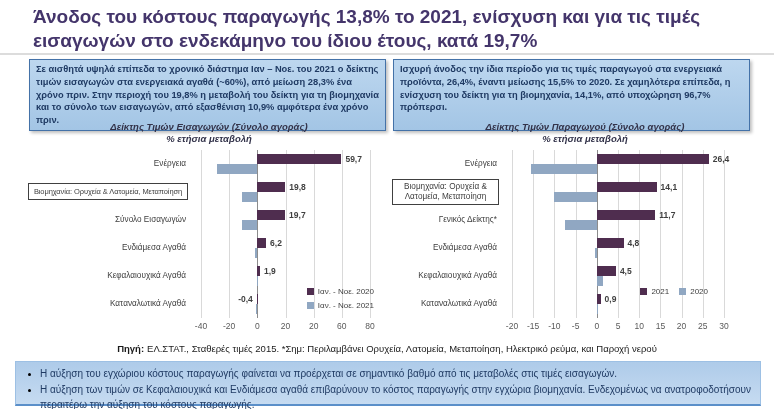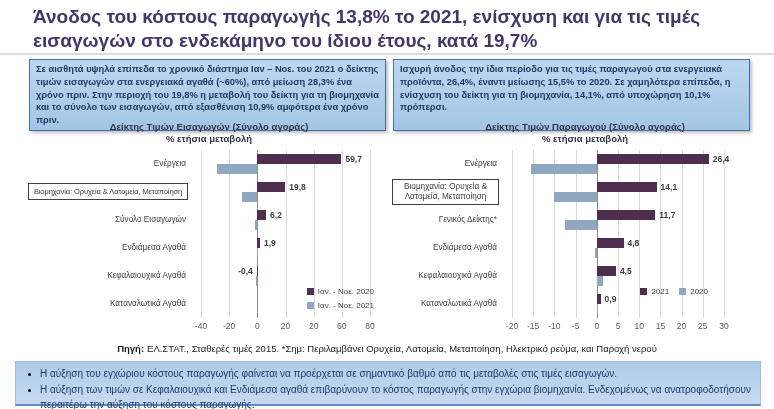--- a/index.html
+++ b/index.html
@@ -14,21 +14,21 @@
   .title-divider{position:absolute;left:0;top:53px;width:774px;height:2px;background:#dcdcdc;}
   .info-row{position:absolute;left:29px;top:59px;right:24px;display:flex;gap:7px;}
   .info-box{flex:1;background:linear-gradient(180deg,var(--info-bg-top),var(--info-bg-bot));
     border:1px solid var(--info-border);box-shadow:2px 2px 3px rgba(0,0,0,.25);
     padding:3px 6px;font-size:9.3px;line-height:1.38;font-weight:700;color:var(--info-text);min-height:50px;}
   .chart{position:absolute;top:121px;height:212px;}
   .chart-left{left:28px;width:362px;}
   .chart-right{left:392px;width:358px;}
   .chart-head{text-align:center;margin-bottom:4px;}
   .chart-right .chart-head{padding-left:28px;}
-  .chart-title,.chart-subtitle{font-size:9.5px;font-weight:700;color:#33334a;line-height:1.3;}
+  .chart-title,.chart-subtitle{font-size:9.5px;font-weight:700;color:#33334a;line-height:1.3;font-style:italic;}
   .chart-body{display:flex;}
   .chart-left .labels{width:165px;}
   .chart-right .labels{width:112px;}
   .labels{display:flex;flex-direction:column;flex:none;}
   .label-row{height:28px;display:flex;align-items:center;justify-content:flex-end;}
   .cat-label{font-size:8.2px;color:#404040;text-align:right;padding-right:7px;line-height:1.2;padding-left:12px;}
   .cat-label.boxed{border:1px solid #404040;text-align:center;flex:1;margin-right:5px;padding:2px 1px;}
   .chart-left .cat-label.boxed{white-space:nowrap;font-size:7.5px;letter-spacing:-0.1px;padding:3px 1px;}
   .plot{flex:1;position:relative;margin-left:8px;}
   .chart-left .plot{margin-right:20px;}
@@ -62,21 +62,21 @@
 </style>
 </head>
 <body>
 
 <div class="slide" style="--title-color: #44356b; --bar-dark: #4f2d4f; --bar-light: #90a7c2; --info-bg-top: #bdd7ef; --info-bg-bot: #a3c5e5; --info-border: #4472a8; --info-text: #1f3a63;">
   <div class="title">Άνοδος του κόστους παραγωγής 13,8% το 2021, ενίσχυση και για τις τιμές εισαγωγών στο ενδεκάμηνο του ίδιου έτους, κατά 19,7%</div>
   <div class="title-divider"></div>
 
   <div class="info-row">
     <div class="info-box">Σε αισθητά υψηλά επίπεδα το χρονικό διάστημα Ιαν – Νοε. του 2021 ο δείκτης τιμών εισαγωγών στα ενεργειακά αγαθά (~60%), από μείωση 28,3% ένα χρόνο πριν. Στην περιοχή του 19,8% η μεταβολή του δείκτη για τη βιομηχανία και το σύνολο των εισαγωγών, από εξασθένιση 10,9% αμφότερα ένα χρόνο πριν.</div>
-    <div class="info-box">Ισχυρή άνοδος την ίδια περίοδο για τις τιμές παραγωγού στα ενεργειακά προϊόντα, 26,4%, έναντι μείωσης 15,5% το 2020. Σε χαμηλότερα επίπεδα, η ενίσχυση του δείκτη για τη βιομηχανία, 14,1%, από υποχώρηση 10,1% πρόπερσι.</div>
+    <div class="info-box">Ισχυρή άνοδος την ίδια περίοδο για τις τιμές παραγωγού στα ενεργειακά προϊόντα, 26,4%, έναντι μείωσης 15,5% το 2020. Σε χαμηλότερα επίπεδα, η ενίσχυση του δείκτη για τη βιομηχανία, 14,1%, από υποχώρηση 96,7% πρόπερσι.</div>
   </div>
 
   <div class="chart chart-left">
     <div class="chart-head">
       <div class="chart-title">Δείκτης Τιμών Εισαγωγών (Σύνολο αγοράς)</div>
       <div class="chart-subtitle">% ετήσια μεταβολή</div>
     </div>
     <div class="chart-body">
       <div class="labels">
           <div class="label-row">
@@ -108,20 +108,25 @@
             <div class="gridline" style="left: 83.3333%;"></div>
             <div class="gridline" style="left: 100%;"></div>
             <div class="bar-row">
               <div class="bar bar-dark" style="left: 33.3333%; width: 49.75%;"></div>
               <div class="bar-value" style="left: calc(83.0833% + 4px);">59,7</div>
               <div class="bar bar-light" style="left: 9.75%; width: 23.5833%;"></div>
             </div>
             <div class="bar-row">
               <div class="bar bar-dark" style="left: 33.3333%; width: 16.5%;"></div>
               <div class="bar-value" style="left: calc(49.8333% + 4px);">19,8</div>
+              <div class="bar bar-light" style="left: 24.25%; width: 9.08333%;"></div>
+            </div>
+            <div class="bar-row">
+              <div class="bar bar-dark" style="left: 33.3333%; width: 16.4167%;"></div>
+              <div class="bar-value" style="left: calc(49.75% + 4px);">19,7</div>
               <div class="bar bar-light" style="left: 24.25%; width: 9.08333%;"></div>
             </div>
             <div class="bar-row">
               <div class="bar bar-dark" style="left: 33.3333%; width: 5.16667%;"></div>
               <div class="bar-value" style="left: calc(38.5% + 4px);">6,2</div>
               <div class="bar bar-light" style="left: 32.0833%; width: 1.25%;"></div>
             </div>
             <div class="bar-row">
               <div class="bar bar-dark" style="left: 33.3333%; width: 1.58333%;"></div>
               <div class="bar-value" style="left: calc(34.9167% + 4px);">1,9</div>

